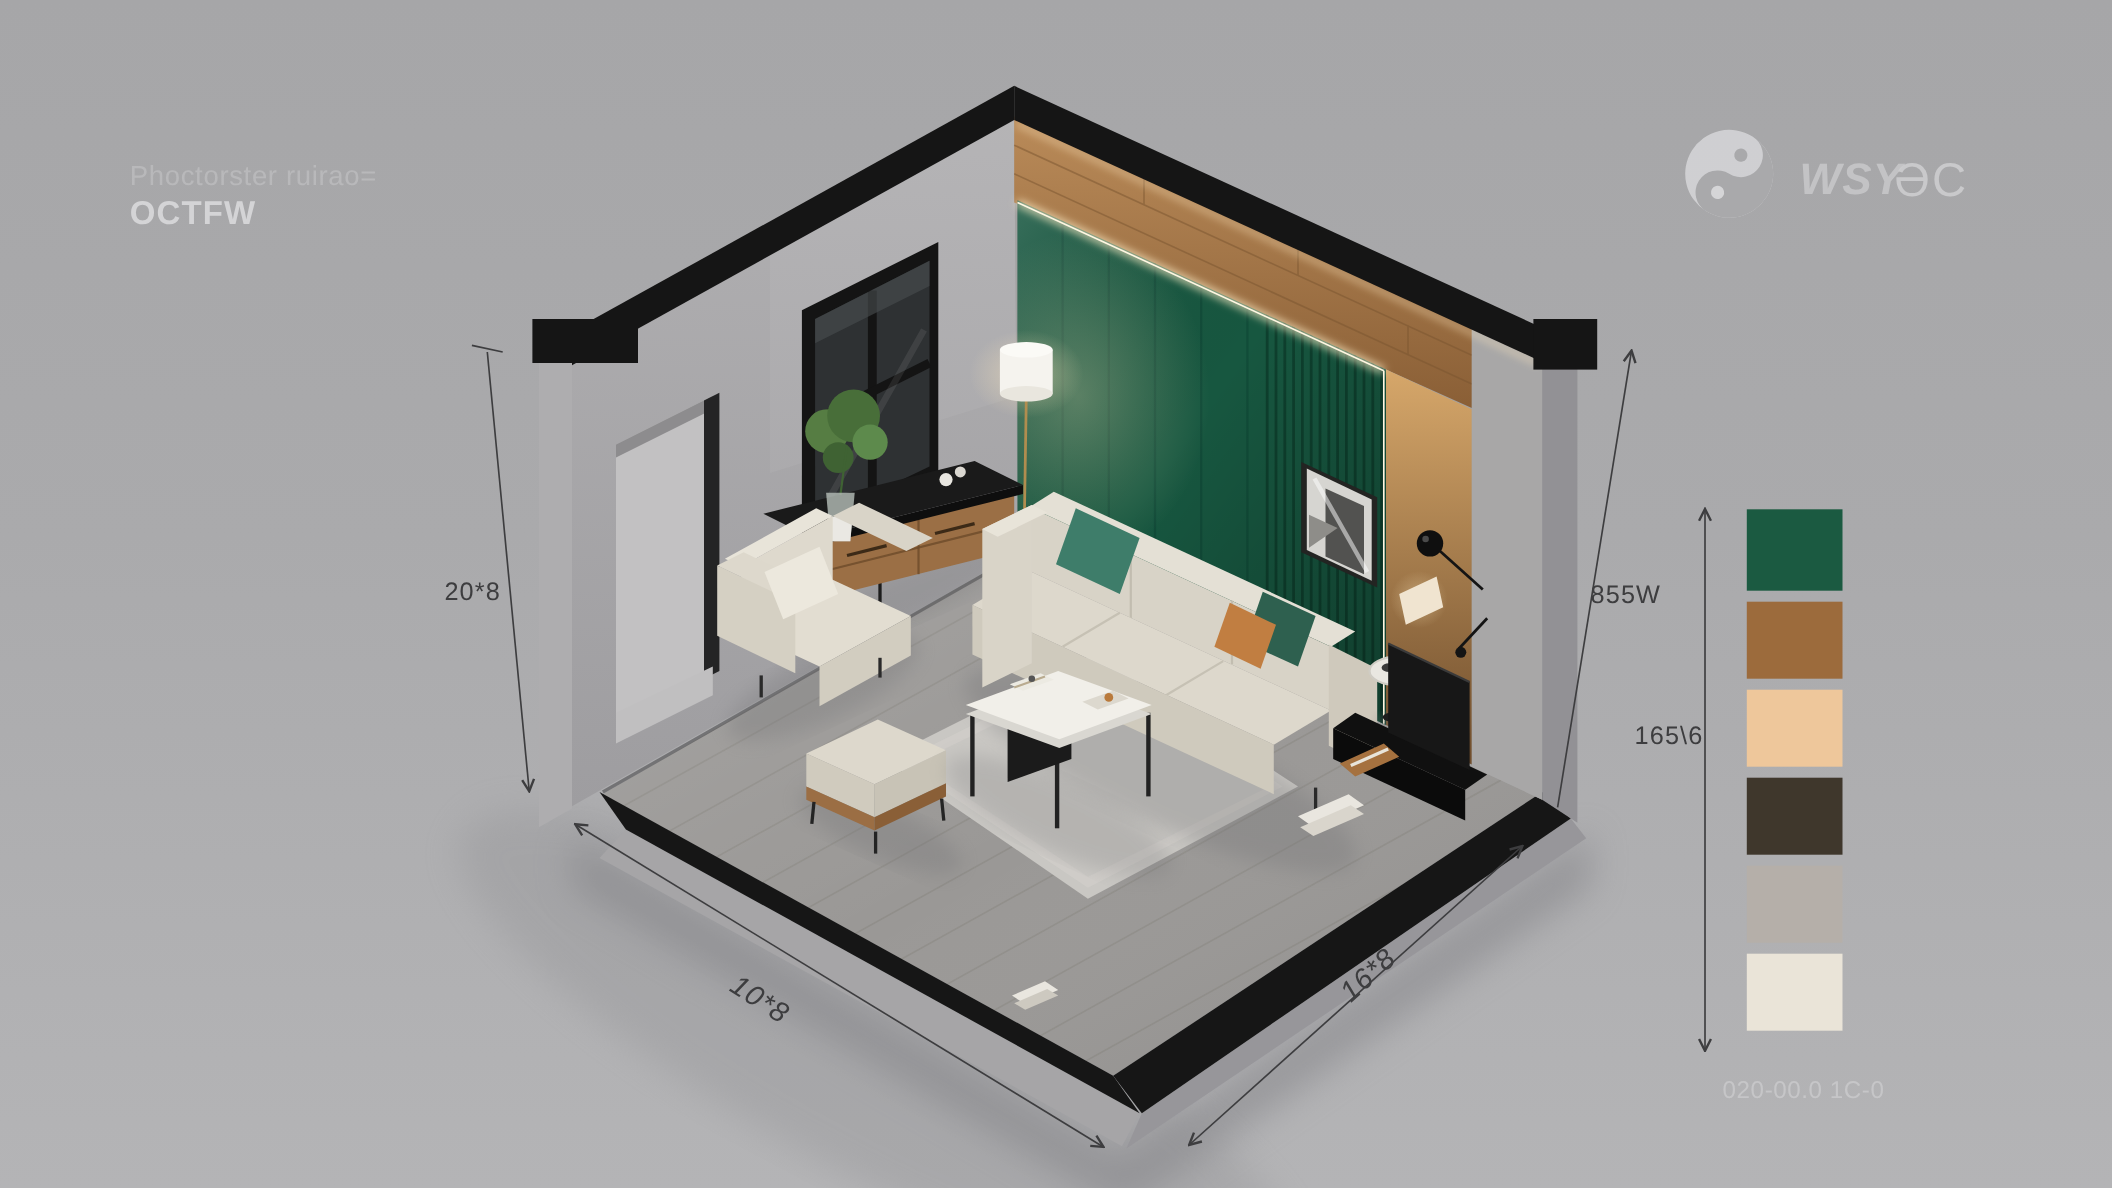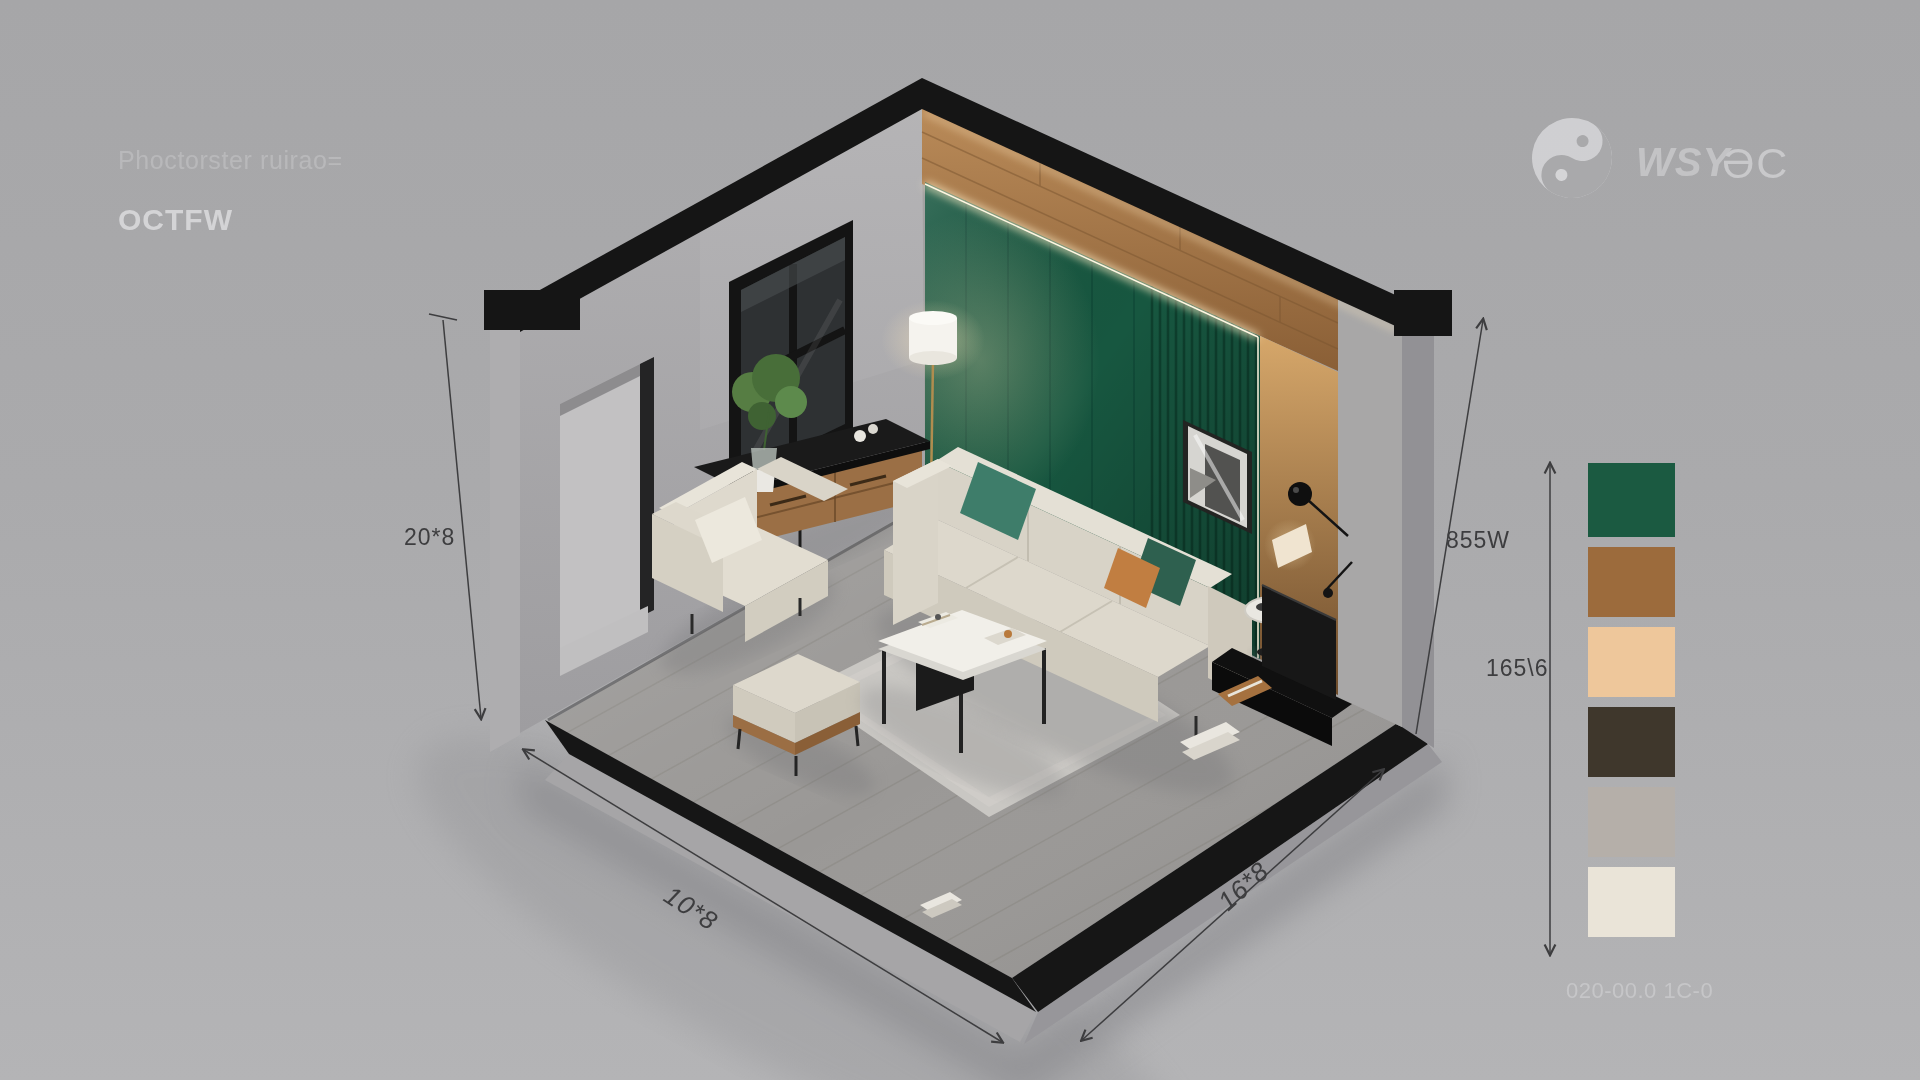--- a/index.html
+++ b/index.html
@@ -2,21 +2,21 @@
 <html><head>
 <meta charset="utf-8">
 <style>
   html,body{margin:0;padding:0;width:1920px;height:1080px;overflow:hidden;
     font-family:"Liberation Sans",sans-serif;}
   body{background:linear-gradient(180deg,#a6a6a8 0%,#aaaaac 45%,#b4b4b6 100%);}
   .stage{position:relative;width:1920px;height:1080px;}
   svg{position:absolute;left:0;top:0;}
   .hdr{position:absolute;left:118px;top:146px;}
   .hdr .sub{font-size:25px;color:#bcbcbe;letter-spacing:.6px;opacity:.85;}
-  .hdr .ttl{margin-top:28px;font-size:30px;font-weight:bold;color:#d7d7d9;letter-spacing:1px;opacity:.95;}
+  .hdr .ttl{margin-top:3px;font-size:30px;font-weight:bold;color:#d7d7d9;letter-spacing:1px;opacity:.95;}
   text{font-family:"Liberation Sans",sans-serif;}
   .dim{fill:#3d3d3f;font-size:23px;letter-spacing:1px;}
   .dimI{fill:#3d3d3f;font-size:26px;font-style:italic;letter-spacing:1px;}
   .cap{fill:#c6c6c8;font-size:22px;letter-spacing:.5px;}
   .logoA{fill:#c7c7c9;font-size:40px;font-weight:bold;font-style:italic;opacity:.9;letter-spacing:1px;}
   .logoB{fill:#cdcdcf;font-size:43px;font-weight:500;opacity:.9;letter-spacing:2px;}
 </style>
 </head>
 <body>
 

